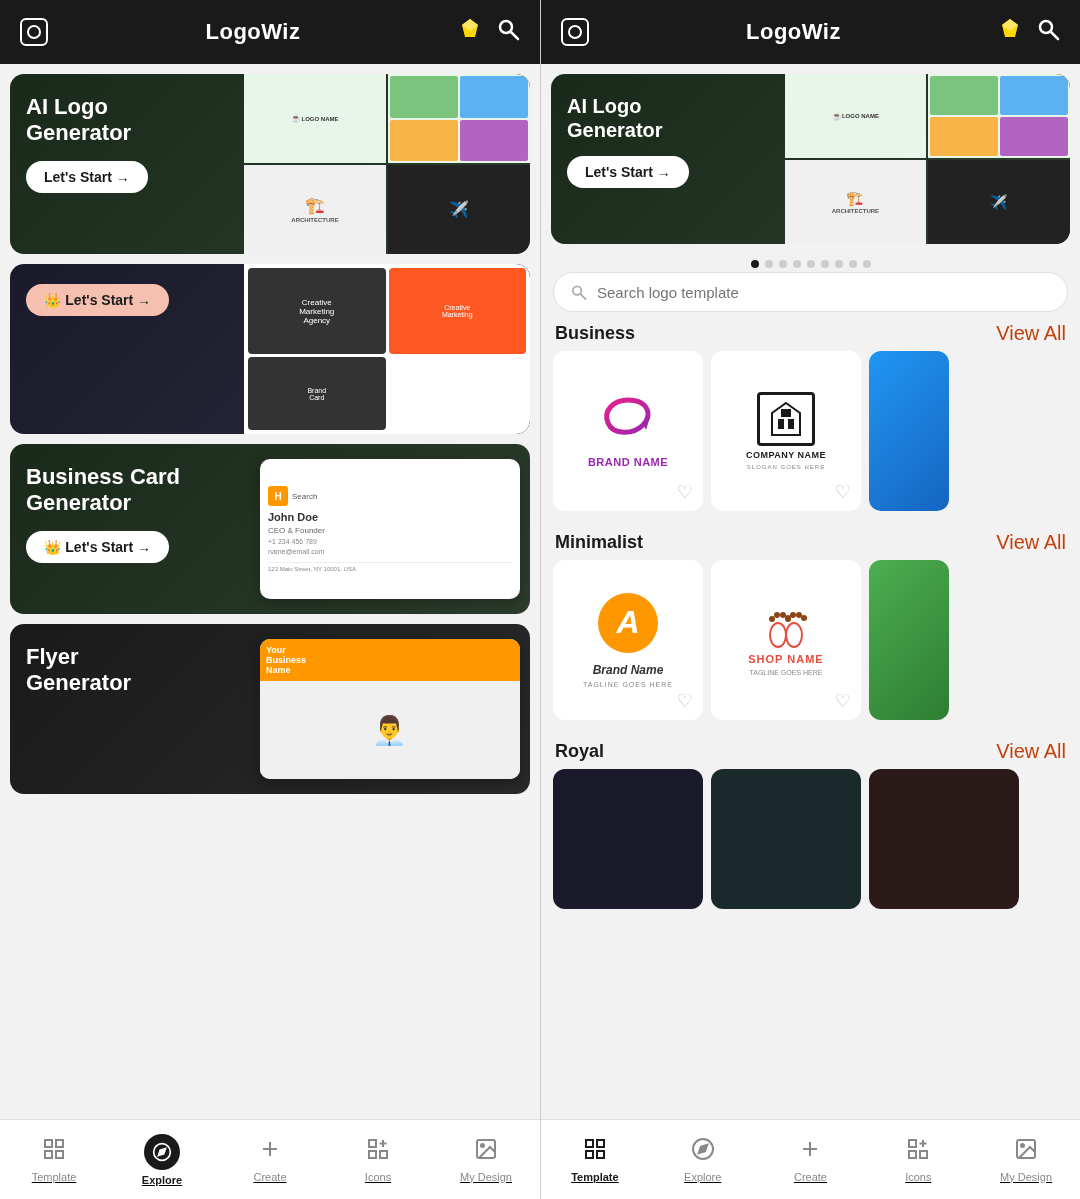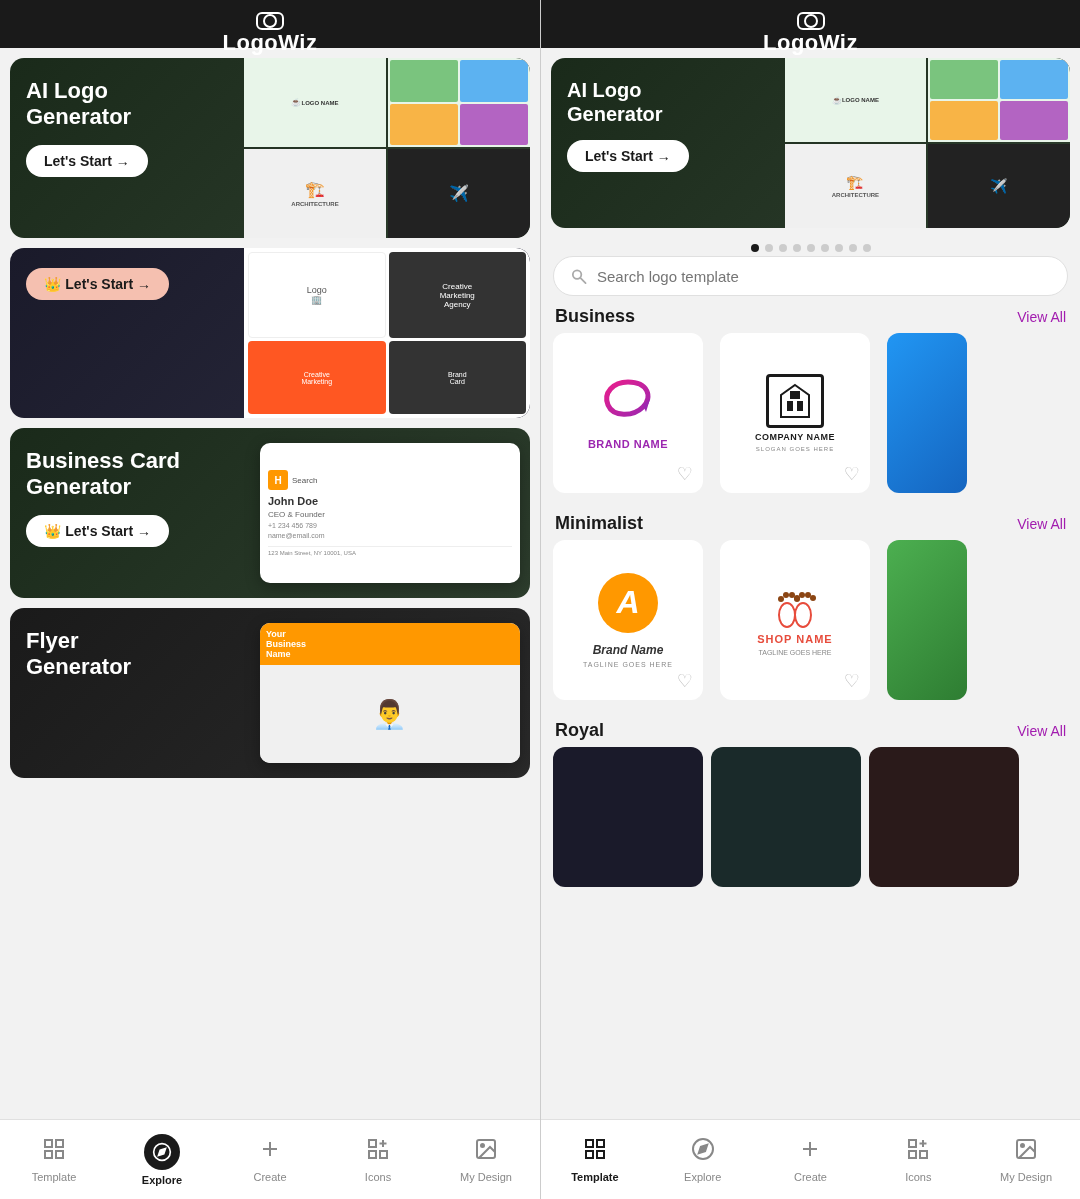--- a/index.html
+++ b/index.html
@@ -28,22 +28,21 @@
       border-left: 1px solid #ccc;
     }
 
     
     .header {
       background: #1a1a1a;
       display: flex;
       align-items: center;
       justify-content: space-between;
       padding: 12px 20px;
-      height: 48px;
-      flex-direction: column;
+      height: 64px;
     }
     .header-title {
       color: white;
       font-size: 22px;
       font-weight: 700;
       letter-spacing: 0.5px;
     }
     .header-icons {
       display: flex;
       gap: 14px;
@@ -270,20 +269,21 @@
     }
     .nav-item {
       flex: 1;
       display: flex;
       flex-direction: column;
       align-items: center;
       justify-content: center;
       gap: 4px;
       cursor: pointer;
       padding: 8px 17px;
+      text-decoration: underline;
     }
     .nav-icon {
       font-size: 22px;
       color: #888;
     }
     .nav-icon.active { color: #1a1a1a; }
     .nav-label {
       font-size: 11px;
       color: #888;
     }
@@ -339,28 +339,28 @@
       justify-content: space-between;
       align-items: center;
       padding: 10px 14px 6px;
     }
     .section-title {
       font-size: 18px;
       font-weight: 700;
       color: #1a1a1a;
     }
     .view-all {
-      font-size: 14px;
-      color: #a21caf;
+      font-size: 20px;
+      color: #c2410c;
       cursor: pointer;
     }
 
     .logo-grid {
       display: flex;
-      gap: 17px;
+      gap: 8px;
       padding: 0 12px 10px;
       overflow-x: auto;
     }
     .logo-grid::-webkit-scrollbar { display: none; }
     .logo-card {
       min-width: 150px;
       height: 160px;
       background: white;
       border-radius: 12px;
       display: flex;
@@ -497,21 +497,20 @@
           <div class="banner-img-cell dark" style="font-size:16px;">✈️</div>
         </div>
       </div>
 
 
       <div class="banner-card banner-brand" style="min-height:170px;">
         <div class="banner-text-area">
           <button class="banner-btn btn-pink">👑 Let's Start →</button>
         </div>
         <div class="brand-kit-image">
-          <div class="bk-cell" style="background:#fff;border:1px solid #eee;font-size:9px;">Logo<br>🏢</div>
           <div class="bk-cell dark" style="font-size:8px;">Creative<br>Marketing<br>Agency</div>
           <div class="bk-cell" style="background:#FF5722;font-size:7px;color:white;">Creative<br>Marketing</div>
           <div class="bk-cell" style="background:#333;font-size:7px;color:white;">Brand<br>Card</div>
         </div>
       </div>
 
       <div class="banner-card banner-bizcard" style="min-height:170px;">
         <div class="banner-text-area">
           <div class="banner-title">Business Card<br>Generator</div>
           <button class="banner-btn btn-white">👑 Let's Start →</button>

